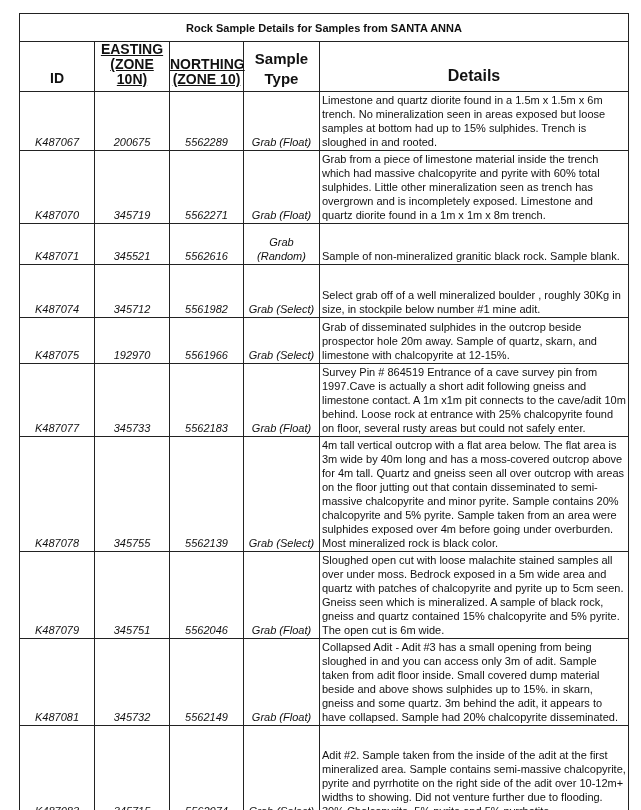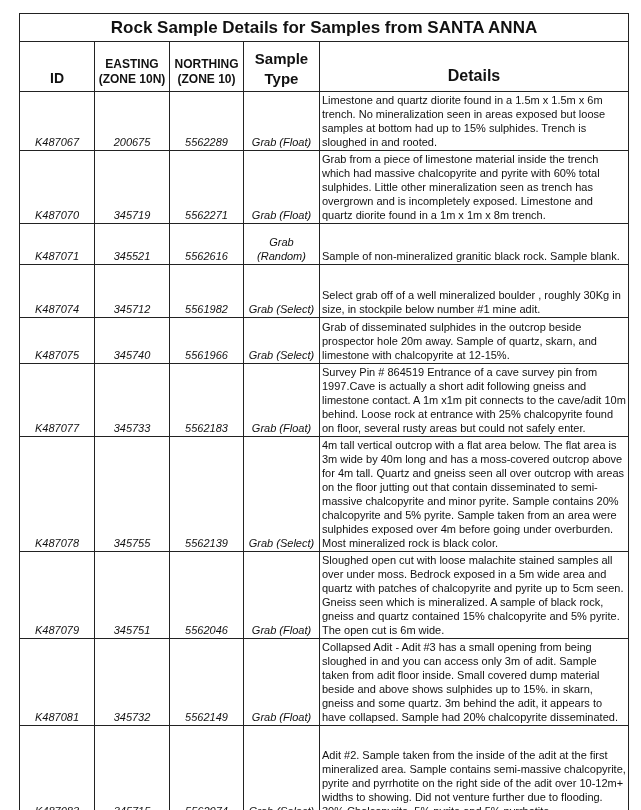--- a/index.html
+++ b/index.html
@@ -1,22 +1,22 @@
 <!DOCTYPE html>
 <html><head>
 <meta charset="utf-8">
 <style>
   html, body { margin:0; padding:0; background:#ffffff; }
   body { width:641px; height:810px; position:relative; font-family:"Liberation Sans", sans-serif; color:#111; overflow:hidden; }
   .tbl { position:absolute; left:19px; top:13px; width:609px; border-collapse:collapse; table-layout:fixed; }
   .tbl td, .tbl th { border:1.5px solid #222; padding:0; }
-  .title { height:27px; font-weight:bold; font-size:17px; text-align:center; vertical-align:middle;margin-top:48px; }
+  .title { height:27px; font-weight:bold; font-size:11px; text-align:center; vertical-align:middle;margin-top:48px; }
   .hdr th { height:43px; vertical-align:bottom; text-align:center; font-weight:bold; }
   .h-id { font-size:14px; padding-bottom:5px !important; }
-  .h-small { font-size:12px; line-height:15px; padding-bottom:4px !important; }
+  .h-small { font-size:14px; line-height:15px; padding-bottom:4px !important;text-decoration:underline; }
   .h-type { font-size:15px; line-height:20px; padding-bottom:2px !important; }
   .h-details { font-size:16px; padding-bottom:6px !important; }
   .row td { vertical-align:bottom; font-size:11px; line-height:14px; }
   .row td.c { text-align:center; padding-bottom:1px;font-style:italic; }
   .row td.d { text-align:left; padding:1px 2px 1px 2px; }
 </style>
 </head>
 <body>
 
 <table class="tbl">
@@ -62,21 +62,21 @@
   </tr>
   <tr class="row" style="height:53px">
     <td class="c">K487074</td>
     <td class="c">345712</td>
     <td class="c">5561982</td>
     <td class="c">Grab (Select)</td>
     <td class="d">Select grab off of a well mineralized boulder , roughly 30Kg in size, in stockpile below number #1 mine adit.</td>
   </tr>
   <tr class="row" style="height:46px">
     <td class="c">K487075</td>
-    <td class="c">345740</td>
+    <td class="c">192970</td>
     <td class="c">5561966</td>
     <td class="c">Grab (Select)</td>
     <td class="d">Grab of disseminated sulphides in the outcrop beside prospector hole 20m away. Sample of quartz, skarn, and limestone with chalcopyrite at 12-15%.</td>
   </tr>
   <tr class="row" style="height:70px">
     <td class="c">K487077</td>
     <td class="c">345733</td>
     <td class="c">5562183</td>
     <td class="c">Grab (Float)</td>
     <td class="d">Survey Pin # 864519 Entrance of a cave survey pin from 1997.Cave is actually a short adit following gneiss and limestone contact. A 1m x1m pit connects to the cave/adit 10m behind. Loose rock at entrance with 25% chalcopyrite found on floor, several rusty areas but could not safely enter.</td>

